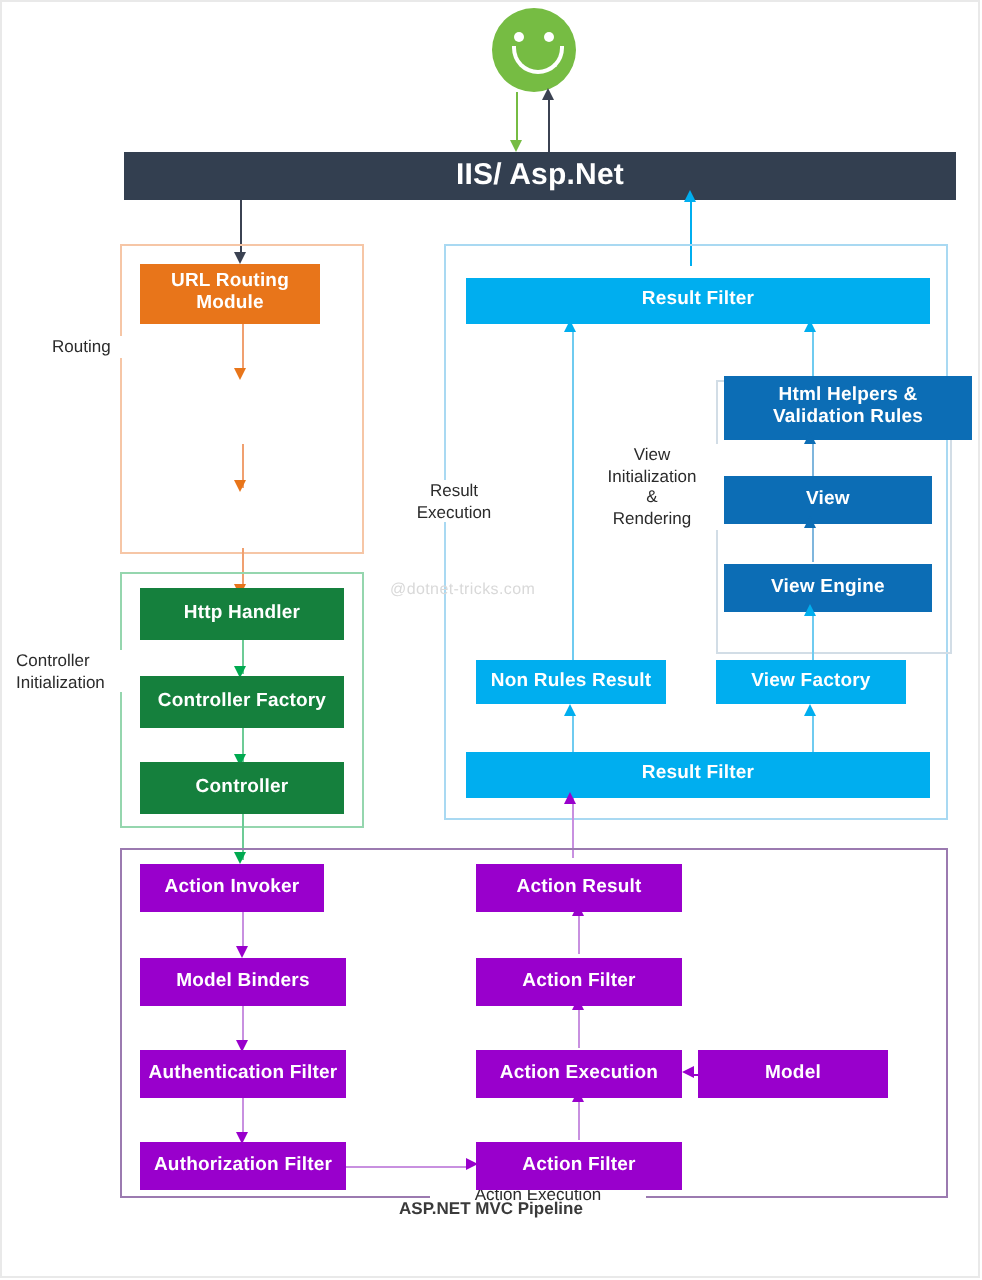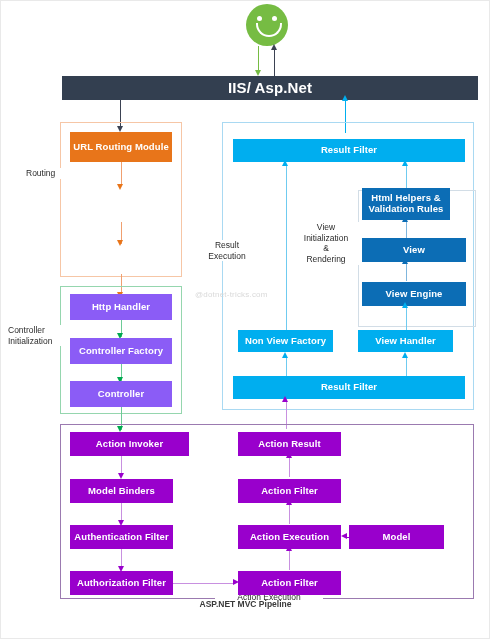--- a/index.html
+++ b/index.html
@@ -13,21 +13,21 @@
   
   .box{
     position:absolute;box-sizing:border-box;
     display:flex;align-items:center;justify-content:center;text-align:center;
     color:#ffffff;font-weight:bold;line-height:1.15;letter-spacing:.1px;
     font-size:9.5px;
   }
   .box span{display:block;padding:0 3px;}
 
   .orange{background:#E8751A;}
-  .green {background:#8b5cf6;}
+  .green {background:#15803d;}
   .cyan  {background:#00AEEF;}
   .dblue {background:#0C6DB5;}
   .purple{background:#9900CC;}
   .dark  {background:#333F50;}
 
   
   .group{position:absolute;box-sizing:border-box;background:transparent;}
   .g-orange{border:1px solid #F6C6A6;}
   .g-green {border:1px solid #95D6AE;}
   .g-cyan  {border:1px solid #A9D9F2;}
@@ -96,21 +96,21 @@
 
   <div class="ln vline" style="left:120px;top:100px;height:28px;background:#3b4252;"></div>
   <div class="arw arw-d" style="left:116.5px;top:126px;border-top:6px solid #3b4252;"></div>
 
   <div class="ln vline" style="left:345px;top:100px;height:33px;background:#00AEEF;"></div>
   <div class="arw arw-u" style="left:341.5px;top:95px;border-bottom:6px solid #00AEEF;"></div>
 
   <div class="group g-orange" style="left:60px;top:122px;width:122px;height:155px;"></div>
   <div class="lbl left" style="left:24px;top:168px;width:42px;">Routing</div>
 
-  <div class="box orange" style="left:70px;top:132px;width:102px;height:30px;">
+  <div class="box orange" style="left:70px;top:132px;width:90px;height:30px;">
     <span>URL Routing Module</span>
   </div>
   <div class="ln vline" style="left:120.5px;top:162px;height:24px;background:#F0A070;"></div>
   <div class="arw arw-d" style="left:117px;top:184px;border-top:6px solid #E8751A;"></div>
 
   <div class="ln vline" style="left:120.5px;top:222px;height:22px;background:#F0A070;"></div>
   <div class="arw arw-d" style="left:117px;top:240px;border-top:6px solid #E8751A;"></div>
 
   <div class="ln vline" style="left:120.5px;top:274px;height:22px;background:#F0A070;"></div>
   <div class="arw arw-d" style="left:117px;top:292px;border-top:6px solid #E8751A;"></div>
@@ -152,61 +152,61 @@
 
   <div class="ln vline" style="left:405.5px;top:166px;height:24px;background:#6FCBF0;"></div>
   <div class="arw arw-u" style="left:402px;top:160px;border-bottom:6px solid #00AEEF;"></div>
 
   <div class="group g-innerblue" style="left:358px;top:190px;width:118px;height:137px;"></div>
   <div class="lbl" style="left:293px;top:222px;width:62px;">View
 Initialization
 &amp;
 Rendering</div>
 
-  <div class="box dblue" style="left:362px;top:188px;width:88px;height:32px;">
+  <div class="box dblue" style="left:362px;top:188px;width:124px;height:32px;">
     <span>Html Helpers &amp; Validation Rules</span>
   </div>
   <div class="ln vline" style="left:405.5px;top:220px;height:19px;background:#7FB6DD;"></div>
   <div class="arw arw-u" style="left:402px;top:216px;border-bottom:6px solid #0C6DB5;"></div>
 
   <div class="box dblue" style="left:362px;top:238px;width:104px;height:24px;">
     <span>View</span>
   </div>
   <div class="ln vline" style="left:405.5px;top:262px;height:19px;background:#7FB6DD;"></div>
   <div class="arw arw-u" style="left:402px;top:258px;border-bottom:6px solid #0C6DB5;"></div>
 
   <div class="box dblue" style="left:362px;top:282px;width:104px;height:24px;">
     <span>View Engine</span>
   </div>
   <div class="ln vline" style="left:405.5px;top:306px;height:24px;background:#6FCBF0;"></div>
   <div class="arw arw-u" style="left:402px;top:302px;border-bottom:6px solid #00AEEF;"></div>
 
   <div class="box cyan" style="left:238px;top:330px;width:95px;height:22px;">
-    <span>Non View Factory</span>
+    <span>Non Rules Result</span>
   </div>
   <div class="box cyan" style="left:358px;top:330px;width:95px;height:22px;">
-    <span>View Handler</span>
+    <span>View Factory</span>
   </div>
 
   <div class="ln vline" style="left:285.5px;top:356px;height:20px;background:#6FCBF0;"></div>
   <div class="arw arw-u" style="left:282px;top:352px;border-bottom:6px solid #00AEEF;"></div>
   <div class="ln vline" style="left:405.5px;top:356px;height:20px;background:#6FCBF0;"></div>
   <div class="arw arw-u" style="left:402px;top:352px;border-bottom:6px solid #00AEEF;"></div>
 
   <div class="box cyan" style="left:233px;top:376px;width:232px;height:23px;">
     <span>Result Filter</span>
   </div>
 
   <div class="ln vline" style="left:285.5px;top:399px;height:30px;background:#C890E0;"></div>
   <div class="arw arw-u" style="left:282px;top:396px;border-bottom:6px solid #9900CC;"></div>
 
   <div class="group g-purple" style="left:60px;top:424px;width:414px;height:175px;"></div>
   <div class="lbl" style="left:215px;top:592px;width:104px;">Action Execution</div>
 
-  <div class="box purple" style="left:70px;top:432px;width:119px;height:24px;">
+  <div class="box purple" style="left:70px;top:432px;width:92px;height:24px;">
     <span>Action Invoker</span>
   </div>
   <div class="ln vline" style="left:121px;top:456px;height:21px;background:#C890E0;"></div>
   <div class="arw arw-d" style="left:117.5px;top:473px;border-top:6px solid #9900CC;"></div>
 
   <div class="box purple" style="left:70px;top:479px;width:103px;height:24px;">
     <span>Model Binders</span>
   </div>
   <div class="ln vline" style="left:121px;top:503px;height:21px;background:#C890E0;"></div>
   <div class="arw arw-d" style="left:117.5px;top:520px;border-top:6px solid #9900CC;"></div>

